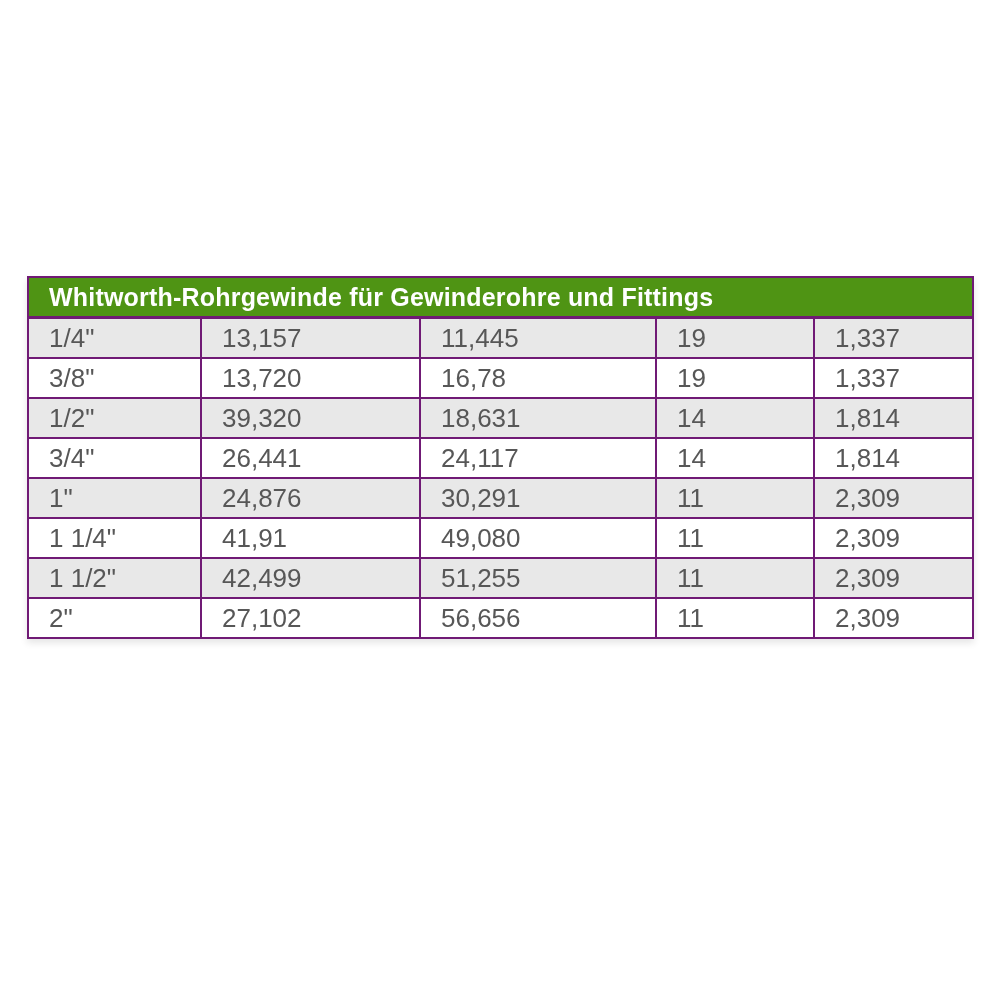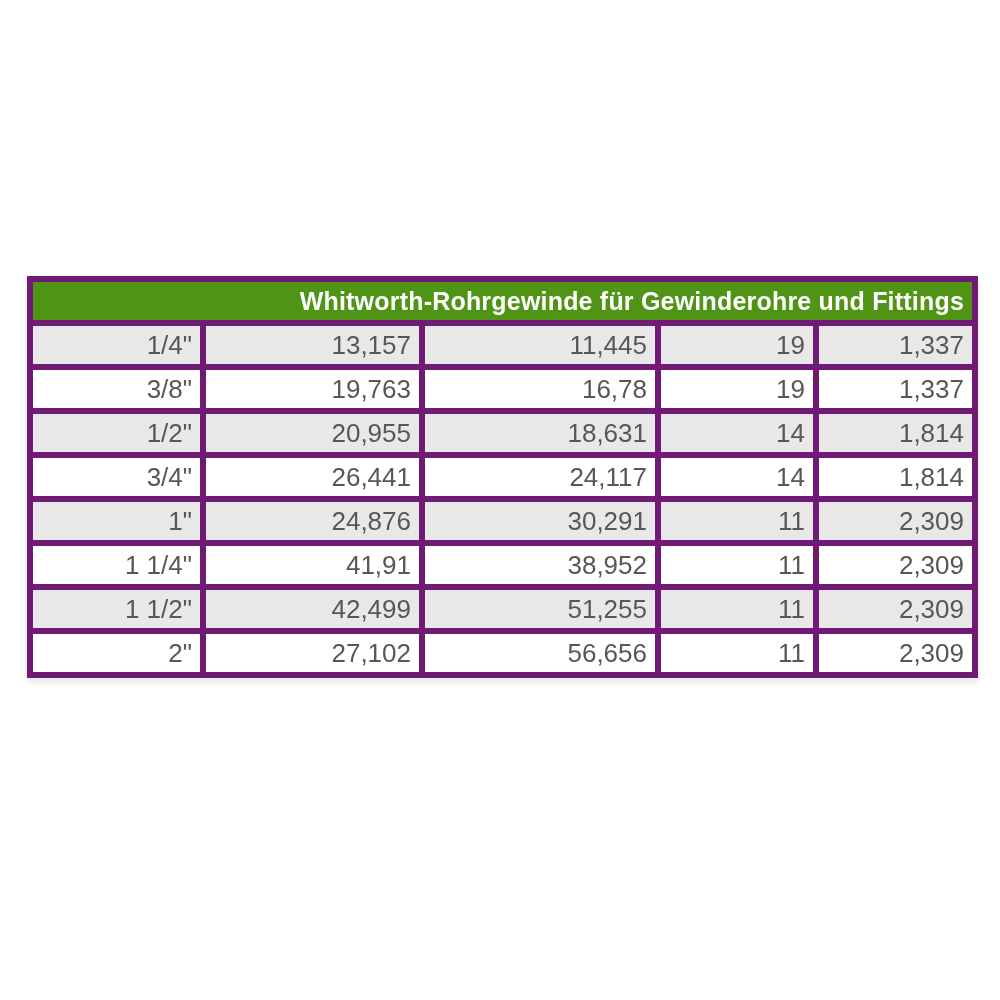--- a/index.html
+++ b/index.html
@@ -19,24 +19,24 @@
     position: absolute;
     left: 27px;
     top: 276px;
     width: 945px;
     table-layout: fixed;
     border-collapse: collapse;
     box-shadow: 0 4px 7px rgba(0,0,0,0.10);
   }
   table.spec-table th,
   table.spec-table td {
-    border: 6px solid #701a75;
-    text-align: right;
+    border: 2px solid #701a75;
+    text-align: left;
     vertical-align: middle;
-    padding: 0 8px;
+    padding: 0 20px;
     overflow: hidden;
   }
   tr.title-row th {
     background: #4f9414;
     color: #ffffff;
     font-size: 25px;
     font-weight: bold;
     height: 38px;
     letter-spacing: 0.2px;
     border-bottom-width: 3px;
@@ -80,28 +80,28 @@
     <tbody>
         <tr>
           <td>1/4"</td>
           <td>13,157</td>
           <td>11,445</td>
           <td>19</td>
           <td>1,337</td>
         </tr>
         <tr>
           <td>3/8"</td>
-          <td>19,763</td>
+          <td>13,720</td>
           <td>16,78</td>
           <td>19</td>
           <td>1,337</td>
         </tr>
         <tr>
           <td>1/2"</td>
-          <td>20,955</td>
+          <td>39,320</td>
           <td>18,631</td>
           <td>14</td>
           <td>1,814</td>
         </tr>
         <tr>
           <td>3/4"</td>
           <td>26,441</td>
           <td>24,117</td>
           <td>14</td>
           <td>1,814</td>
@@ -109,21 +109,21 @@
         <tr>
           <td>1"</td>
           <td>24,876</td>
           <td>30,291</td>
           <td>11</td>
           <td>2,309</td>
         </tr>
         <tr>
           <td>1 1/4"</td>
           <td>41,91</td>
-          <td>38,952</td>
+          <td>49,080</td>
           <td>11</td>
           <td>2,309</td>
         </tr>
         <tr>
           <td>1 1/2"</td>
           <td>42,499</td>
           <td>51,255</td>
           <td>11</td>
           <td>2,309</td>
         </tr>

